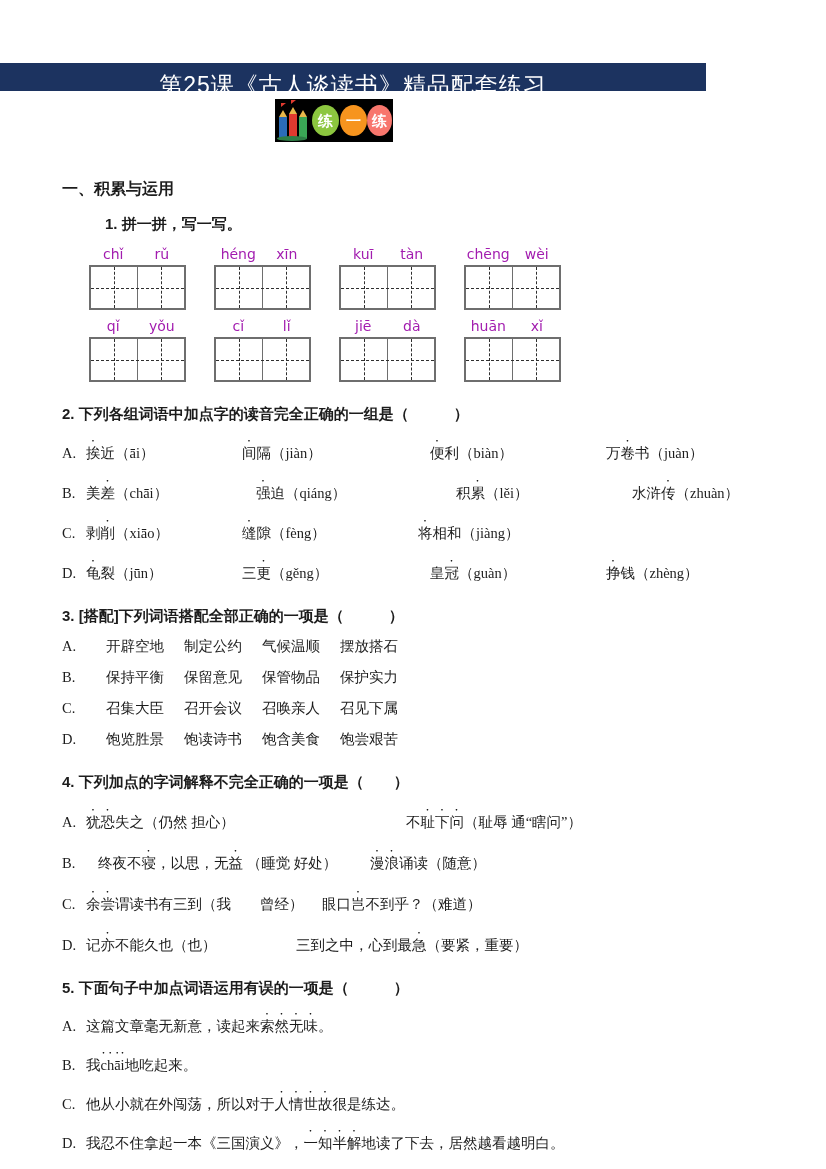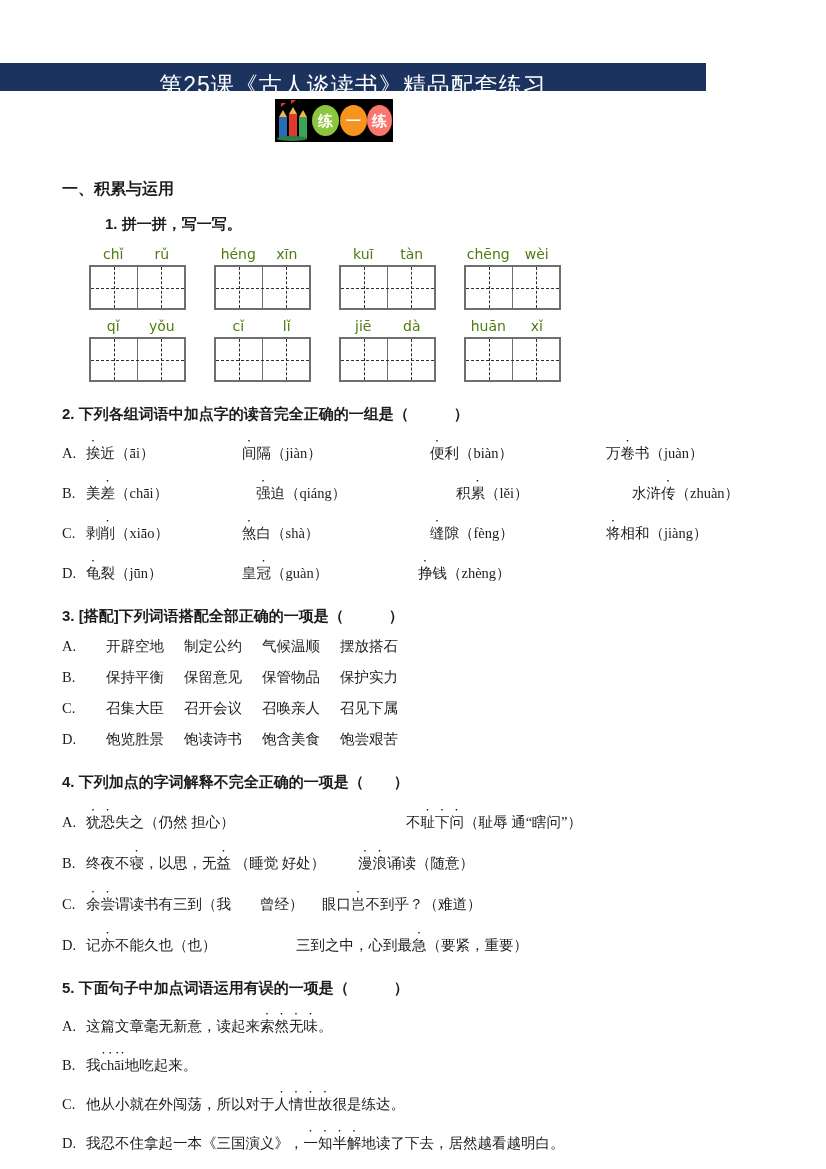--- a/index.html
+++ b/index.html
@@ -50,21 +50,21 @@
     font-family:"Liberation Sans","DejaVu Sans",sans-serif;
   }
   .q-title{
     margin:23px 0 0;font-size:15px;font-weight:bold;
     font-family:"Liberation Sans","DejaVu Sans",sans-serif;
   }
   .q-title.first{margin-top:15px;margin-left:43px;}
 
   
   .pinyin-row{display:flex;gap:28px;margin:12px 0 0 27px;
-    font-family:"DejaVu Sans",sans-serif;font-size:14px;color:#4d7c0f;}
+    font-family:"DejaVu Sans",sans-serif;font-size:14px;color:#a21caf;}
   .pgroup{width:97px;display:flex;}
   .pgroup span{flex:1;text-align:center;}
   .grid-row{display:flex;gap:28px;margin:3px 0 0 27px;}
   .ggroup{width:93px;height:41px;border:2px solid #6e6e6e;display:flex;position:relative;}
   .ggroup::after{content:"";position:absolute;left:0;right:0;top:50%;
     border-top:1px dashed #2f2f2f;}
   .gcell{flex:1;position:relative;}
   .gcell + .gcell{border-left:1px solid #6e6e6e;}
   .gcell::before{content:"";position:absolute;top:0;bottom:0;left:50%;
     border-left:1px dashed #2f2f2f;}
@@ -75,21 +75,21 @@
   .q2 .opt .i1{min-width:156px;}
   .q2 .opt .i2{min-width:188px;}
   .q2 .opt .i3{min-width:176px;}
   .q2 .opt:nth-of-type(2) .i1{min-width:170px;}
   .q2 .opt:nth-of-type(2) .i2{min-width:200px;}
   .q2 .opt{margin-top:13px;}
   .q3 .opt{gap:20px;margin-top:10px;}
   .q3 .opt .lab{width:24px;}
   .q4 .opt{margin-top:14px;}
   .q4 .opt:nth-of-type(1) .i1{min-width:320px;}
-  .q4 .opt:nth-of-type(2) .i1{min-width:272px;}
+  .q4 .opt:nth-of-type(2) .i1{min-width:272px;margin-left:12px;}
   .q4 .opt:nth-of-type(3) .i1{min-width:236px;}
   .q4 .opt:nth-of-type(4) .i1{min-width:210px;}
   .q5 .opt{margin-top:12px;}
 
   
   .em{
     -webkit-text-emphasis:filled dot #000;
     -webkit-text-emphasis-position:over right;
     text-emphasis:filled dot #000;
     text-emphasis-position:over right;
@@ -217,27 +217,27 @@
       <div class="opt">
         <span class="lab">B.</span>
         <span class="i1">美<span class="em">差</span>（chāi）</span>
         <span class="i2"><span class="em">强</span>迫（qiáng）</span>
         <span class="i3">积<span class="em">累</span>（lěi）</span>
         <span class="i4">水浒<span class="em">传</span>（zhuàn）</span>
       </div>
       <div class="opt">
         <span class="lab">C.</span>
         <span class="i1">剥<span class="em">削</span>（xiāo）</span>
-        <span class="i2"><span class="em">煞</span>白（shà）</span>
         <span class="i3"><span class="em">缝</span>隙（fèng）</span>
         <span class="i4"><span class="em">将</span>相和（jiàng）</span>
       </div>
       <div class="opt">
         <span class="lab">D.</span>
         <span class="i1"><span class="em">龟</span>裂（jūn）</span>
+        <span class="i2">三<span class="em">更</span>（gěng）</span>
         <span class="i3">皇<span class="em">冠</span>（guàn）</span>
         <span class="i4"><span class="em">挣</span>钱（zhèng）</span>
       </div>
     </div>
 
     <div class="q-title">3. [搭配]下列词语搭配全部正确的一项是（　　　）</div>
     <div class="q3">
       <div class="opt">
         <span class="lab">A.</span>
         <span>开辟空地</span>

